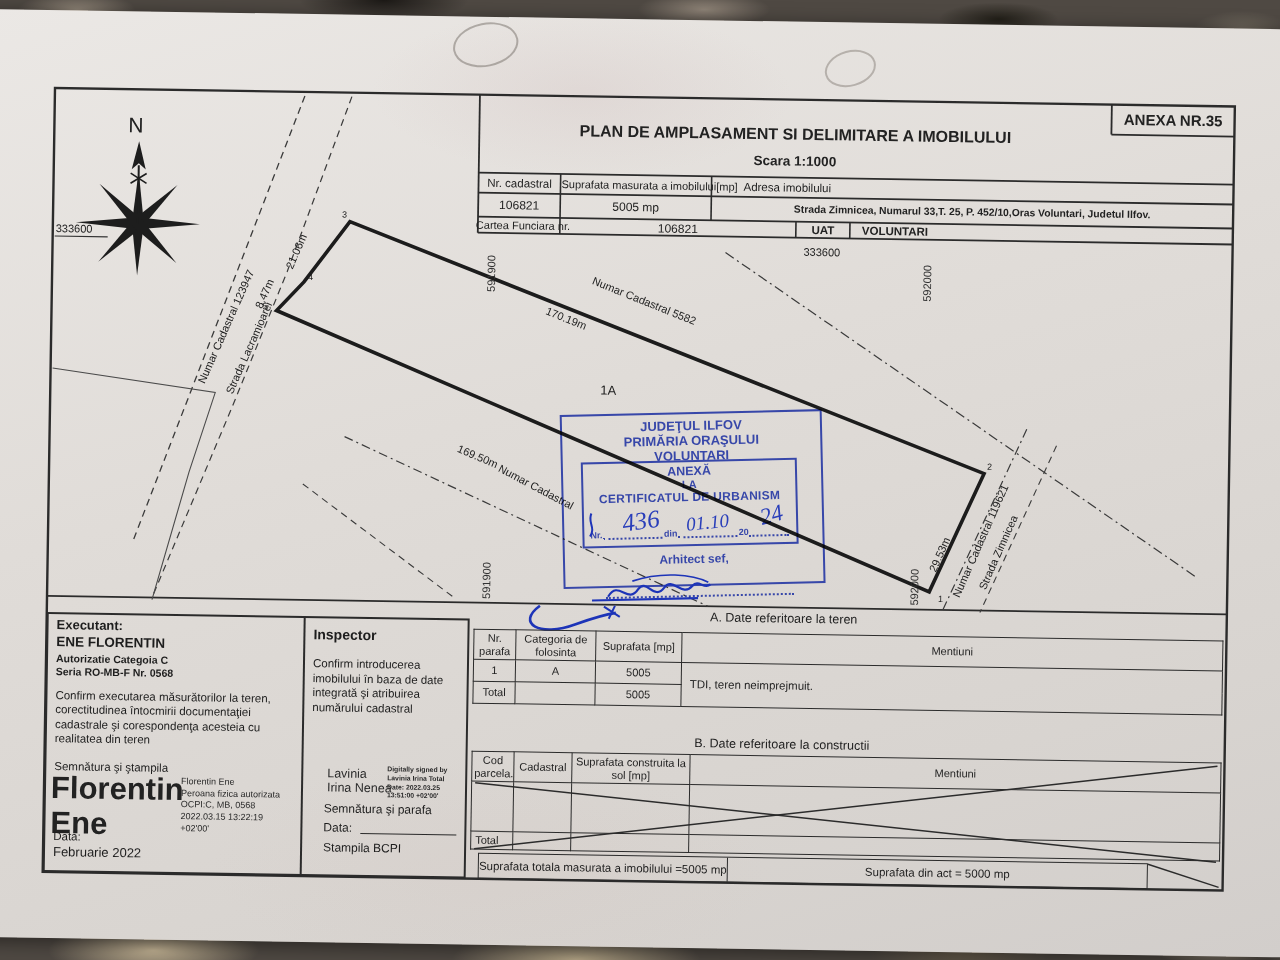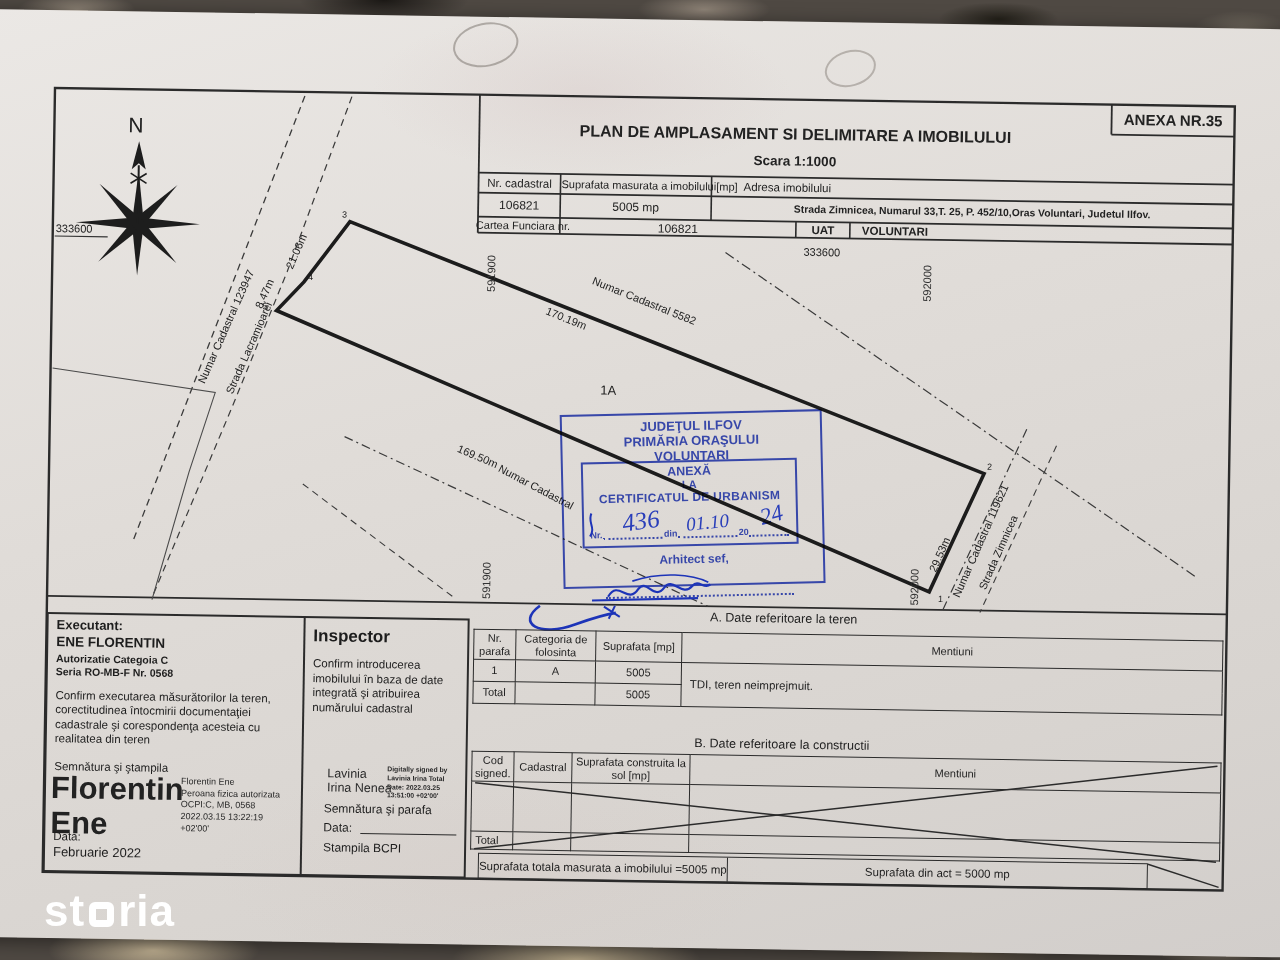--- a/index.html
+++ b/index.html
@@ -222,21 +222,21 @@
     <div class="lbl ctr" style="left:482px;top:726px;width:620px;font-size:12.5px;">B. Date referitoare la constructii</div>
     <table class="grid" style="position:absolute;left:482px;top:744px;width:750px;">
       <colgroup>
           <col style="width:42px;">
           <col style="width:58px;">
           <col style="width:118px;">
           <col>
         </colgroup>
       <tbody>
           <tr style="height:30px;">
-        <th>Cod signed.</th>
+        <th>Cod parcela.</th>
         <th>Cadastral</th>
         <th>Suprafata construita la sol [mp]</th>
         <th>Mentiuni</th>
       </tr>
       <tr style="height:50px;">
             <td></td>
             <td></td>
             <td></td>
             <td></td>
           </tr>
@@ -273,39 +273,34 @@
     <div class="bx-txt" style="left:192px;top:774px;font-size:9px;line-height:1.3;color:#2a2a2a;">
       <div>Florentin Ene</div>
       <div>Peroana fizica autorizata</div>
       <div>OCPI:C, MB, 0568</div>
       <div>2022.03.15 13:22:19</div>
       <div>+02'00'</div>
     </div>
     <div class="bx-txt" style="left:65px;top:830px;font-size:11.5px;">Data:</div>
     <div class="bx-txt" style="left:65px;top:844px;font-size:13px;">Februarie 2022</div>
 
-    <div class="bx-txt" style="left:322px;top:622px;font-size:17px;font-weight:bold;">Inspector</div>
+    <div class="bx-txt" style="left:322px;top:622px;font-size:14px;font-weight:bold;">Inspector</div>
     <div class="bx-txt" style="left:322px;top:652px;width:142px;font-size:11.5px;line-height:1.28;">Confirm introducerea imobilului în baza de date integrată şi atribuirea numărului cadastral</div>
     <div class="bx-txt" style="left:338px;top:762px;font-size:12.5px;color:#2a2a2a;">
       <div>Lavinia</div>
       <div>Irina Nenea</div>
     </div>
     <div class="bx-txt" style="left:398px;top:760px;font-size:6.8px;line-height:1.3;color:#2a2a2a;font-weight:bold;">
       <div>Digitally signed by</div>
       <div>Lavinia Irina Total</div>
       <div>Date: 2022.03.25</div>
       <div>13:51:00 +02'00'</div>
     </div>
     <div class="bx-txt" style="left:335px;top:797px;font-size:12px;">Semnătura şi parafa</div>
     <div class="bx-txt" style="left:335px;top:816px;font-size:12px;border-bottom:0;">Data:</div>
     <div class="bx-txt" style="left:372px;top:828px;width:96px;border-bottom:1.5px solid #2a2a2a;"></div>
     <div class="bx-txt" style="left:335px;top:836px;font-size:12px;">Stampila BCPI</div>
 
     <div class="pencil" style="left:452px;top:16px;width:62px;height:40px;transform:rotate(-12deg);"></div>
     <div class="pencil" style="left:824px;top:38px;width:48px;height:32px;transform:rotate(-16deg);border-color:rgba(105,98,90,.38);"></div>
   </div>
 
-  <div class="wm">
-    <span>st</span>
-      <span class="o"></span>
-      <span>ria</span>
-  </div>
 </div>
 
 </body></html>

